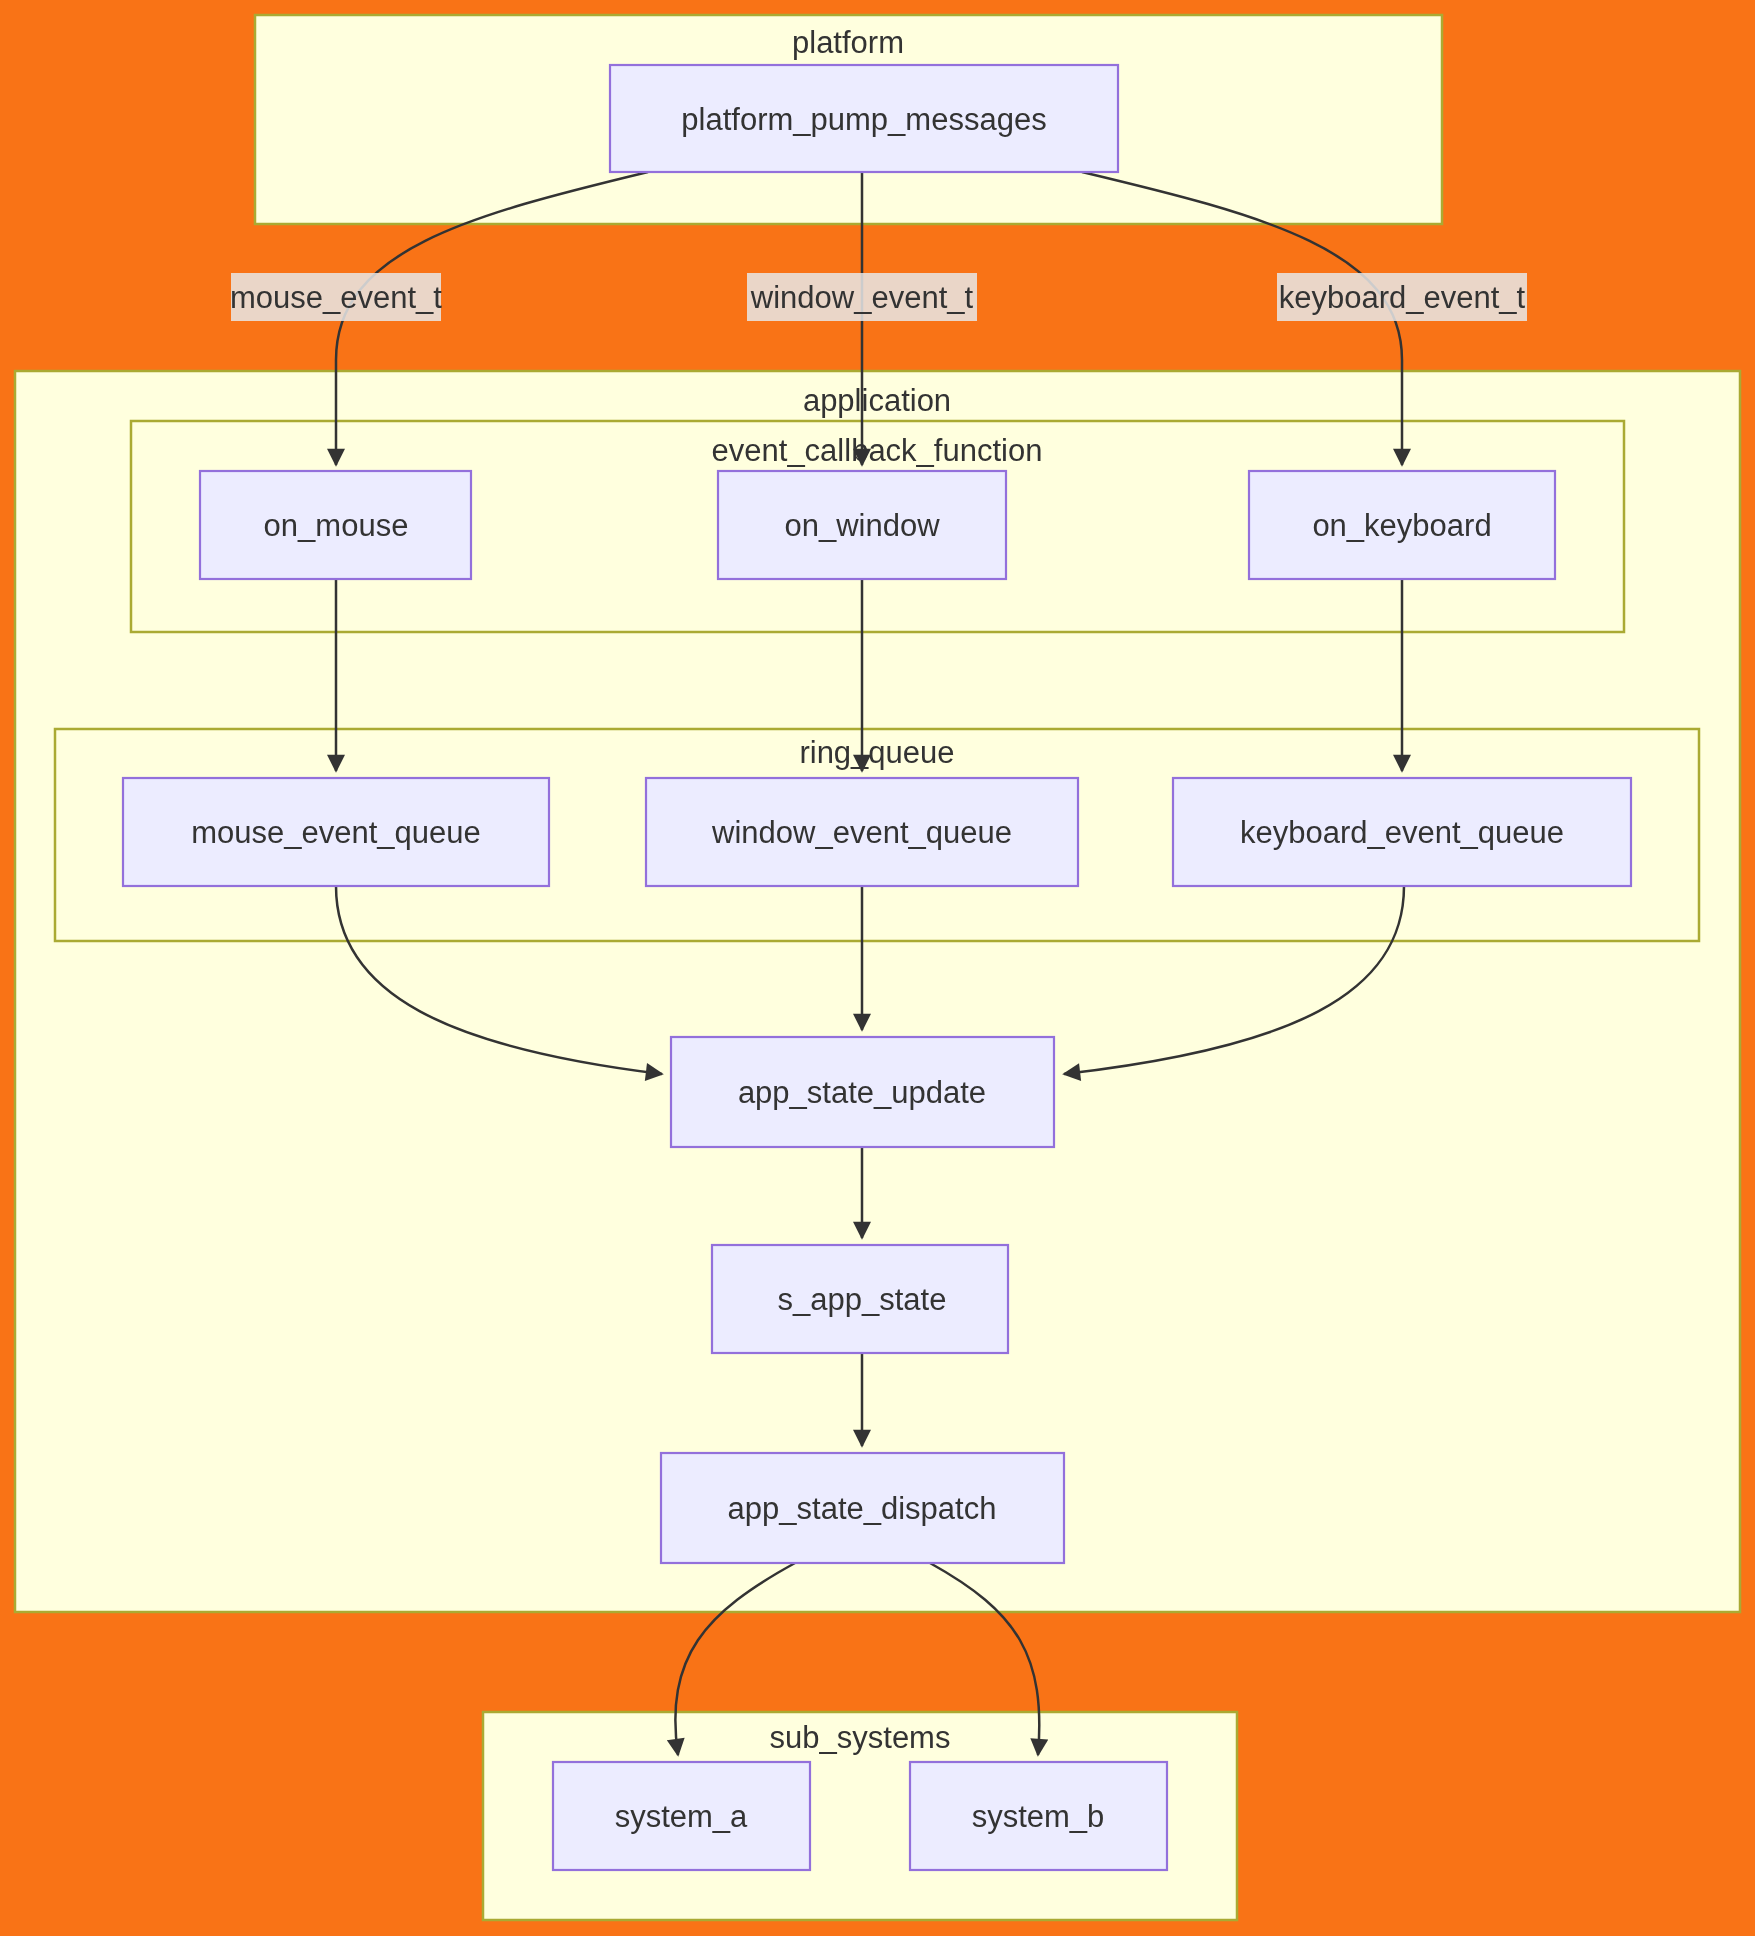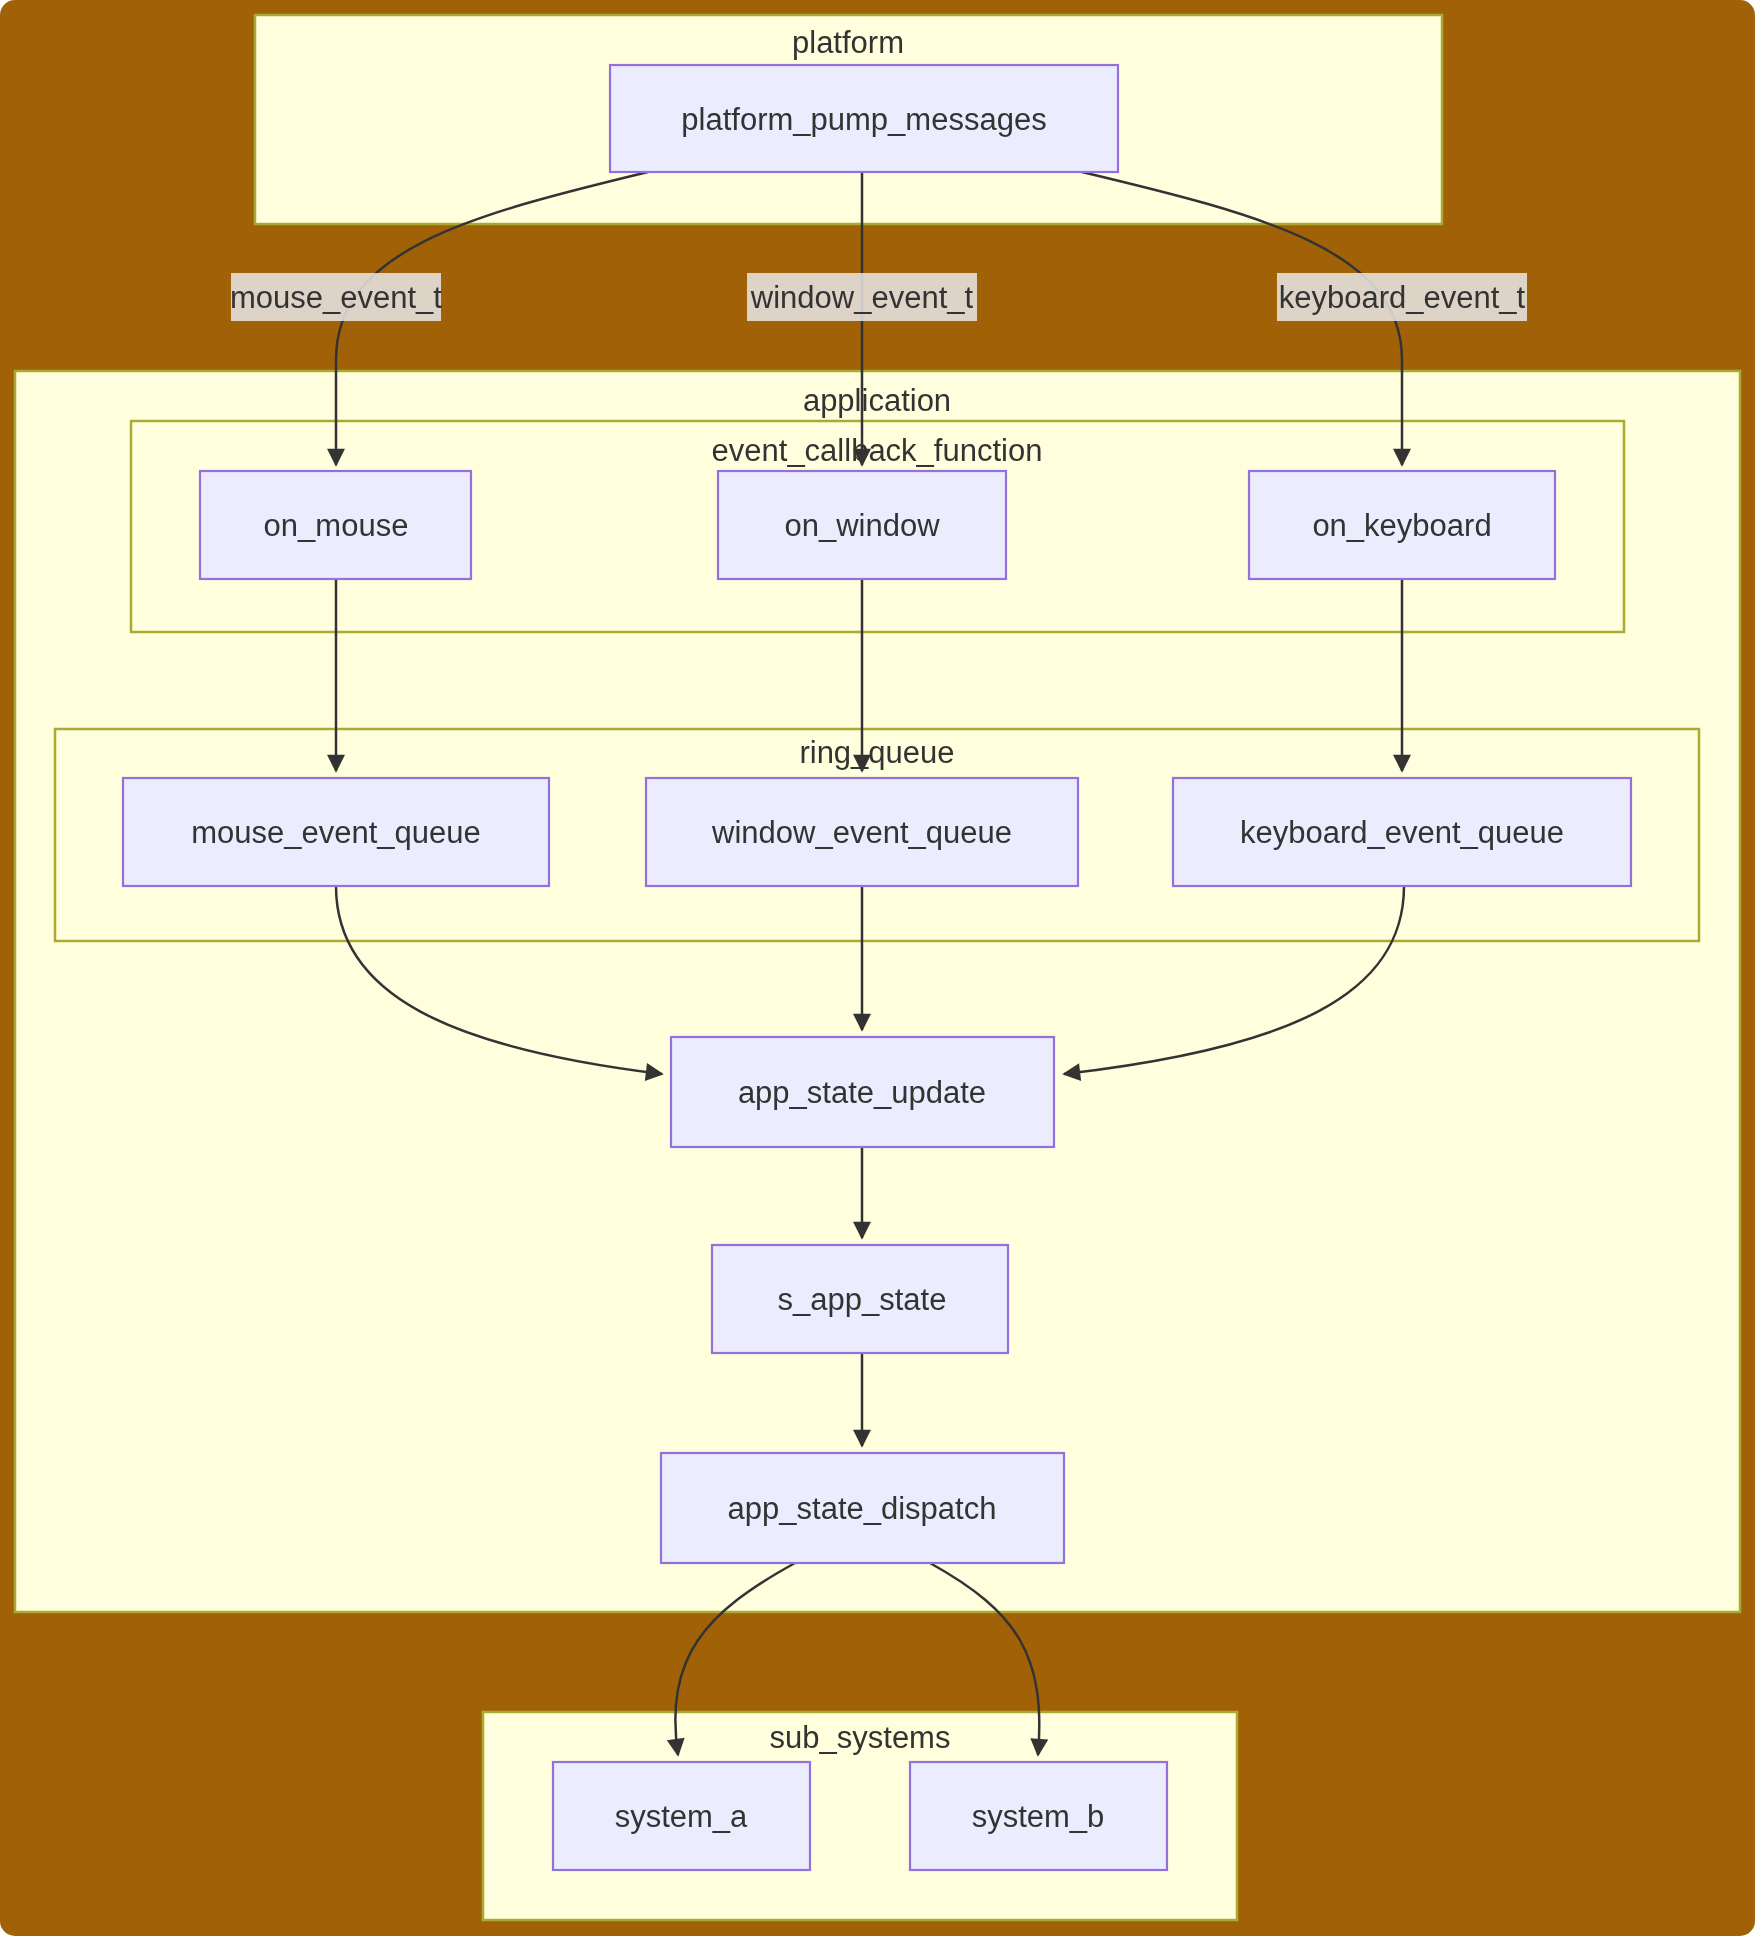--- a/index.html
+++ b/index.html
@@ -1,16 +1,16 @@
 <!DOCTYPE html>
 <html><head>
 <meta charset="utf-8">
 <style>
   html, body { margin: 0; padding: 0; background: #ffffff; }
-  .canvas { width: 1755px; height: 1936px; position: relative; background: #a16207; border-radius: 15px; }
+  .canvas { width: 1755px; height: 1936px; position: relative; background: #f97316; }
   svg text {
     font-family: "Liberation Sans", sans-serif;
     font-size: 31px;
     fill: #333333;
   }
   .cluster rect { fill: #ffffde; stroke: #aaaa33; stroke-width: 2.5; }
   .cluster-title { text-anchor: middle; }
   .node rect { fill: #ececff; stroke: #9370db; stroke-width: 2.2; }
   .node text { text-anchor: middle; }
   .edge { fill: none; stroke: #333333; stroke-width: 2.5; }

